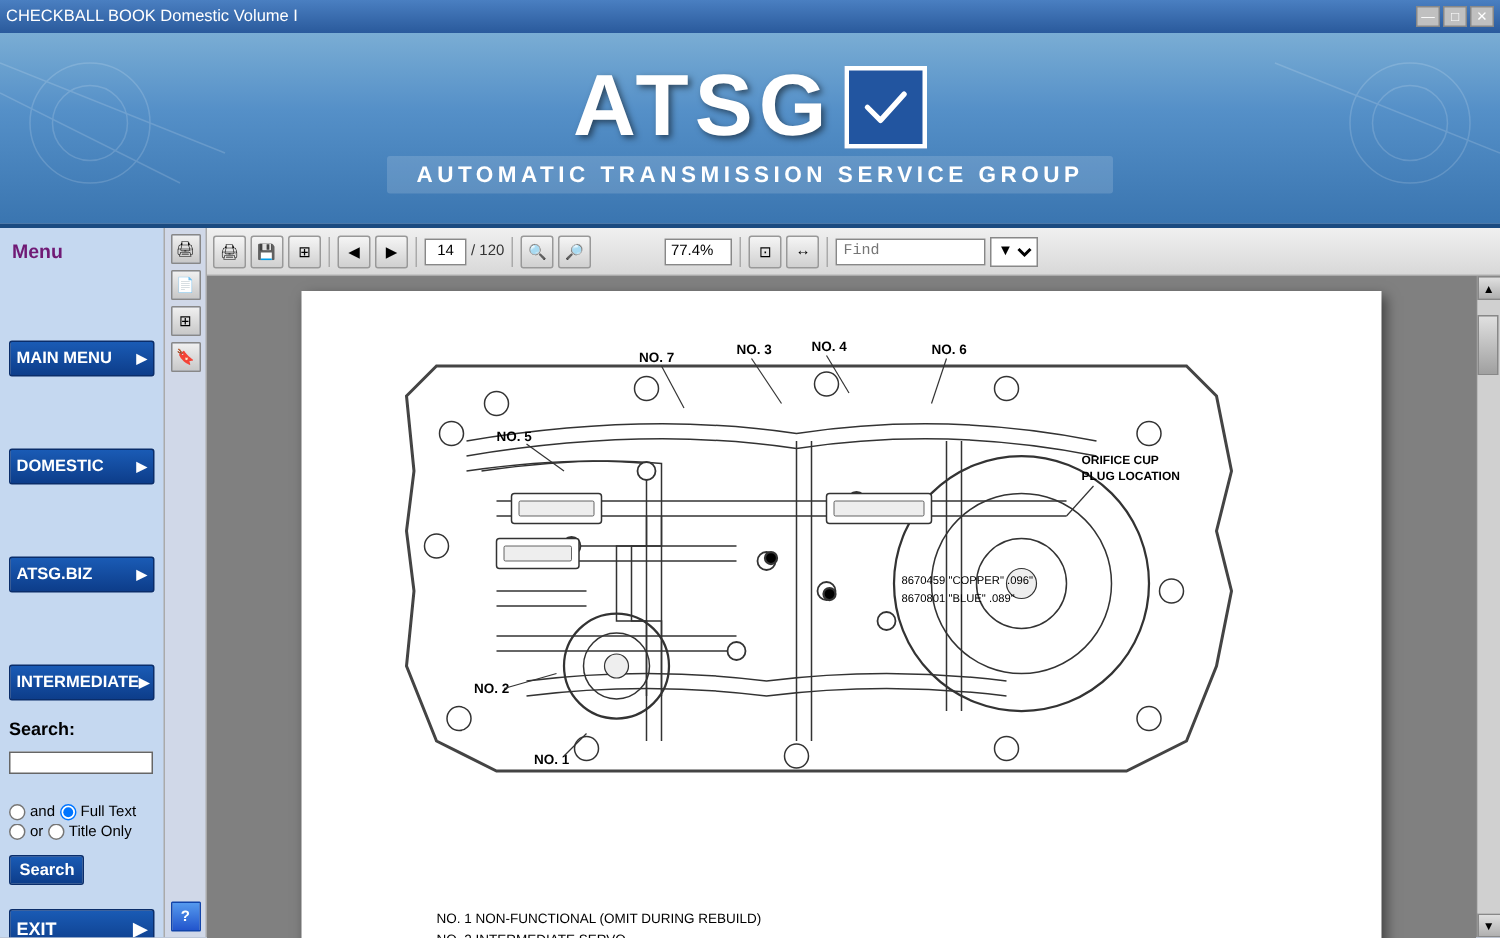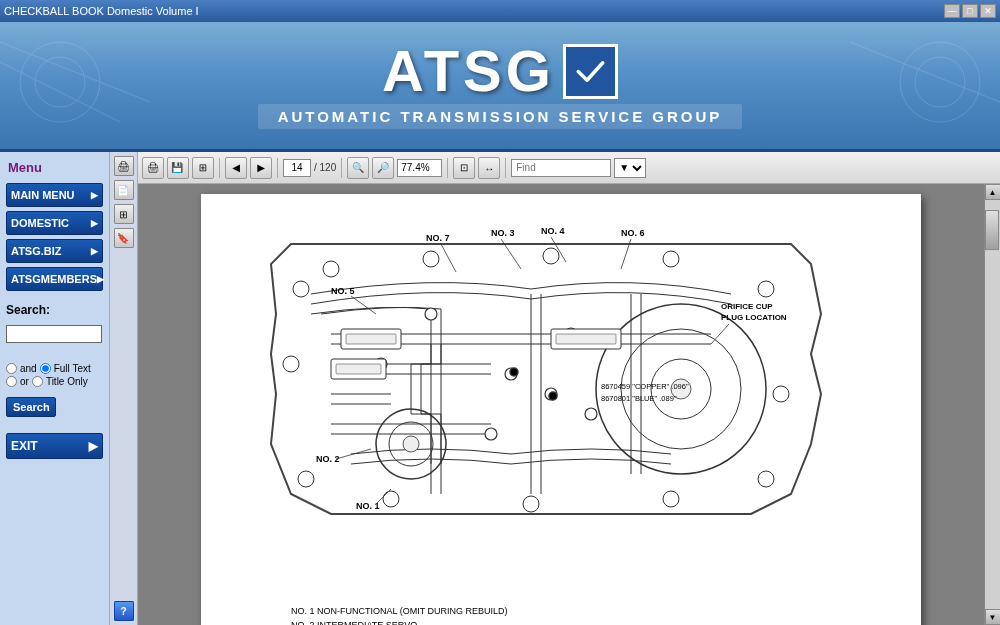--- a/index.html
+++ b/index.html
@@ -117,20 +117,21 @@
       font-weight: bold;
       font-size: 11px;
       padding: 5px 4px;
       border: 1px solid #0a2d6a;
       border-radius: 2px;
       cursor: pointer;
       text-align: left;
       display: flex;
       align-items: center;
       justify-content: space-between;
+      margin-top: 44px;
     }
     .nav-btn .arrow { font-size: 9px; }
     .search-label {
       font-weight: bold;
       font-size: 12px;
       margin-top: 8px;
       margin-bottom: 4px;
     }
     .search-input {
       width: 96px;
@@ -211,26 +212,28 @@
       font-size: 10px;
       text-align: center;
       padding: 1px;
     }
     .page-total { font-size: 10px; color: #333; }
     .zoom-input {
       width: 45px; height: 18px;
       border: 1px solid #888;
       font-size: 10px;
       padding: 1px 3px;
+      margin-left: 46px;
     }
     .find-input {
       width: 100px; height: 18px;
       border: 1px solid #888;
       font-size: 10px;
       padding: 1px 4px;
+      font-family: Liberation Mono, monospace;
     }
     .tb-select {
       height: 20px;
       border: 1px solid #888;
       font-size: 10px;
       background: white;
     }
 
     
     .pdf-content {
@@ -409,21 +412,21 @@
       </button>
       <button class="nav-btn">
         <span>DOMESTIC</span>
         <span class="arrow">▶</span>
       </button>
       <button class="nav-btn">
         <span>ATSG.BIZ</span>
         <span class="arrow">▶</span>
       </button>
       <button class="nav-btn">
-        <span>ATSGMEMBERS</span>
+        <span>INTERMEDIATE</span>
         <span class="arrow">▶</span>
       </button>
 
       <div class="search-label">Search:</div>
       <input class="search-input" type="text" style="">
 
       <div class="radio-group">
         <div class="radio-row">
           <input type="radio" name="search_type" style="">
           <span>and</span>

